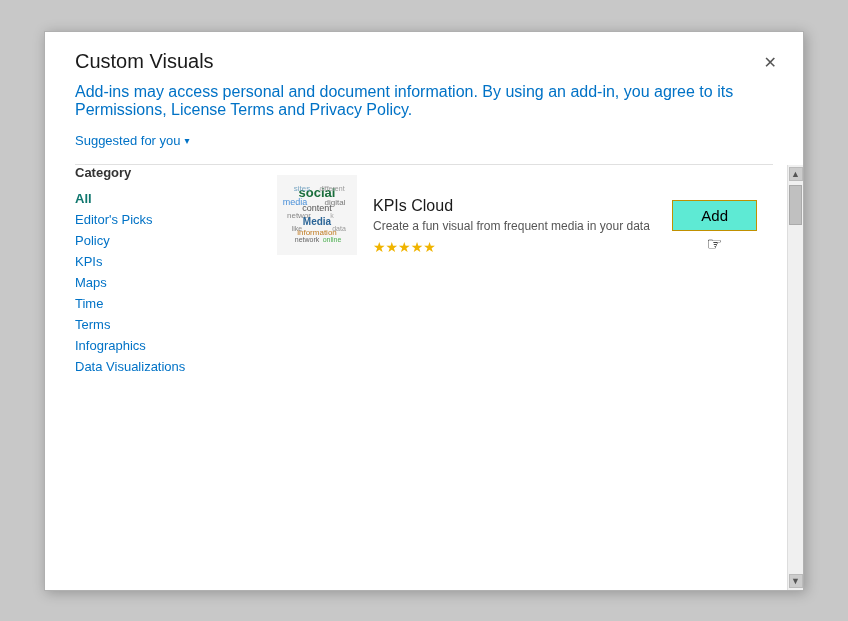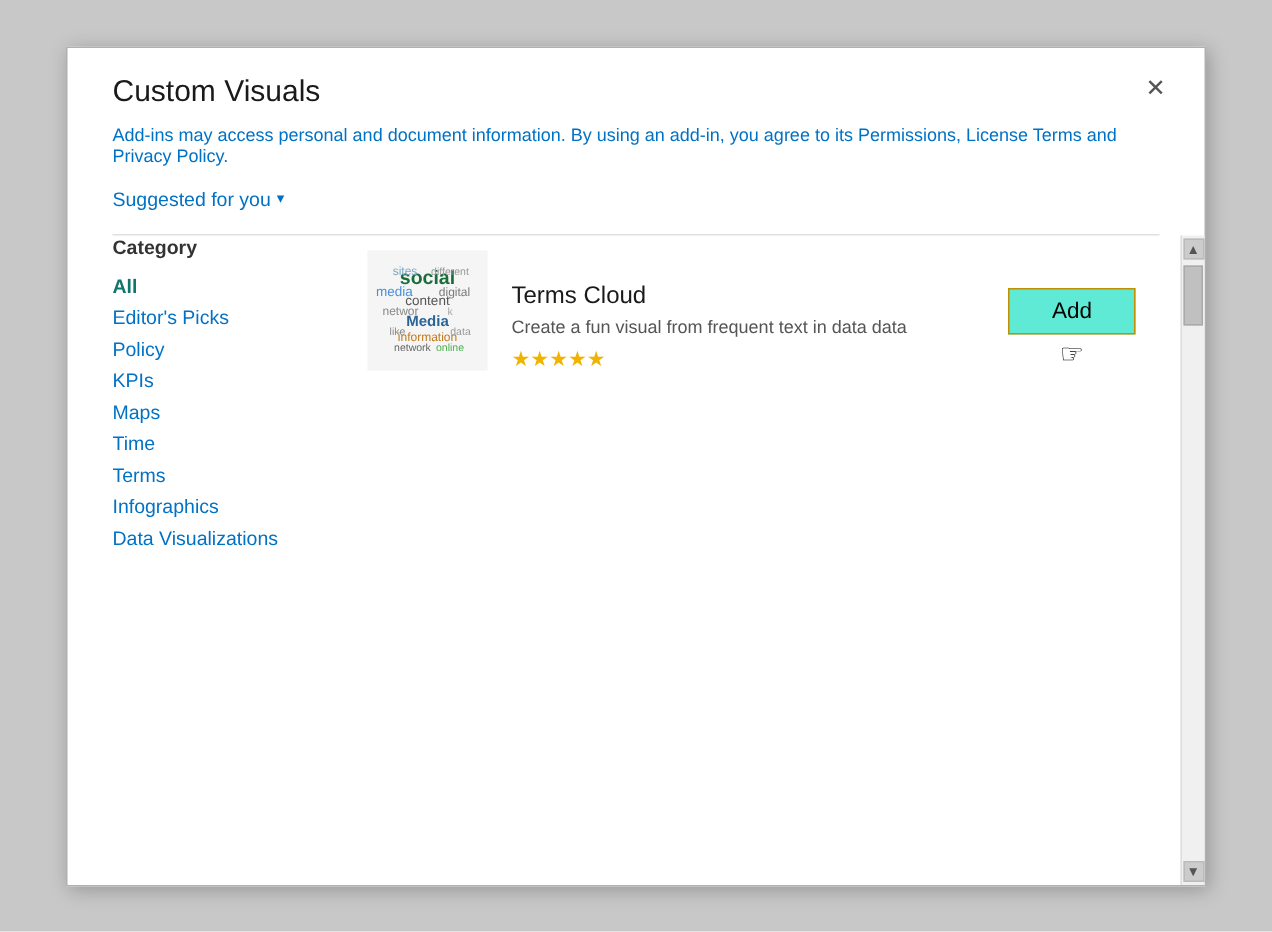--- a/index.html
+++ b/index.html
@@ -17,42 +17,42 @@
       width: 760px;
       min-height: 560px;
       border: 1px solid #b0b0b0;
       box-shadow: 2px 2px 12px rgba(0,0,0,0.25);
       position: relative;
       display: flex;
       flex-direction: column;
     }
     .title-bar {
       display: flex;
-      align-items: flex-start;
+      align-items: flex-end;
       justify-content: space-between;
       padding: 18px 20px 10px 30px;
       gap: 40px;
     }
     .title-bar h1 {
       font-size: 20px;
       font-weight: 400;
       color: #1a1a1a;
     }
     .close-btn {
       background: none;
       border: none;
       cursor: pointer;
       font-size: 16px;
       color: #555;
       padding: 2px 6px;
       line-height: 1;
     }
     .info-bar {
       padding: 0 30px 14px 30px;
-      font-size: 12px;
+      font-size: 16px;
       color: #0072c6;
     }
     .search-row {
       display: flex;
       align-items: center;
       justify-content: space-between;
       padding: 0 30px 16px 30px;
     }
     .search-box {
       display: flex;
@@ -86,20 +86,21 @@
       font-size: 13px;
       display: flex;
       align-items: center;
       gap: 4px;
     }
     .suggested-btn span.chevron { font-size: 10px; }
     .body {
       display: flex;
       flex: 1;
       padding: 0 0 0 30px;
+      gap: 32px;
     }
     .sidebar {
       width: 160px;
       flex-shrink: 0;
     }
     .category-label {
       font-size: 13px;
       font-weight: 600;
       color: #333;
       margin-bottom: 8px;
@@ -282,22 +283,22 @@
               <text x="40" y="50" font-size="10" font-weight="bold" fill="#2a6496" text-anchor="middle" font-family="Arial">Media</text>
               <text x="20" y="56" font-size="7" fill="#888" text-anchor="middle" font-family="Arial">like</text>
               <text x="40" y="60" font-size="8" fill="#c07a20" text-anchor="middle" font-family="Arial">information</text>
               <text x="62" y="56" font-size="7" fill="#999" text-anchor="middle" font-family="Arial">data</text>
               <text x="30" y="67" font-size="7" fill="#666" text-anchor="middle" font-family="Arial">network</text>
               <text x="55" y="67" font-size="7" fill="#4caf50" text-anchor="middle" font-family="Arial">online</text>
             </svg>
           </div>
 
           <div class="visual-info">
-            <div class="visual-title">Terms Cloud</div>
-            <div class="visual-desc">Create a fun visual from frequent text in data data</div>
+            <div class="visual-title">KPIs Cloud</div>
+            <div class="visual-desc">Create a fun visual from frequent media in your data</div>
             <div class="stars">★★★★★</div>
           </div>
 
           <div style="display:flex; flex-direction:column; align-items:center; padding-top:10px; margin-right: 20px;">
             <button class="add-btn">Add</button>
             <span class="cursor-hand">☞</span>
           </div>
         </div>
       </div>
 

